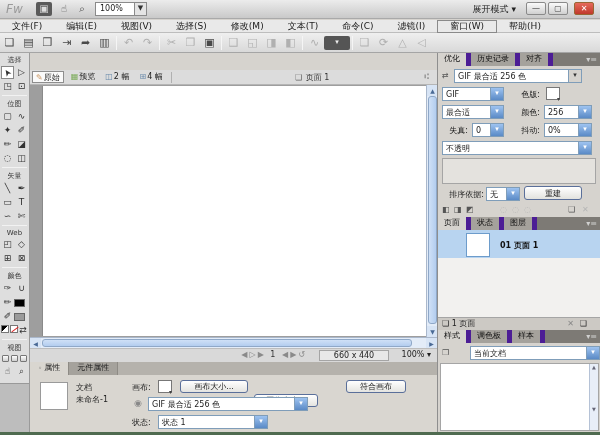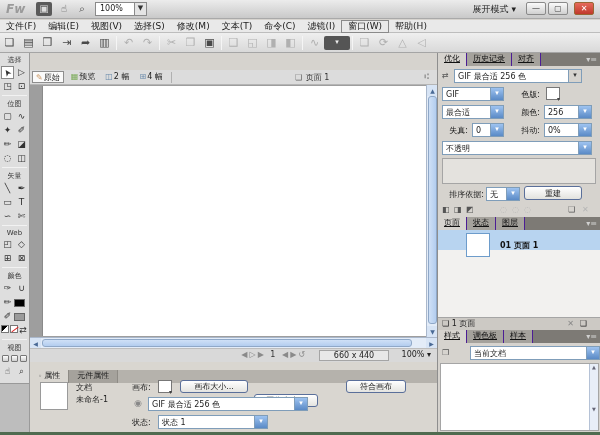--- a/index.html
+++ b/index.html
@@ -2,32 +2,32 @@
 <html><head>
 <meta charset="utf-8">
 <style>
   * { margin:0; padding:0; box-sizing:border-box; }
   html,body { width:600px; height:435px; overflow:hidden; }
   body { font-family:"DejaVu Sans",sans-serif; font-size:9px; color:#1a1a1a; background:#d6d3ce; }
   .window { position:absolute; left:0; top:0; width:600px; height:435px; background:#d6d3ce; border-bottom:3px solid #4f6b50; overflow:hidden; }
 
   
   .titlebar { position:absolute; left:0; top:0; width:600px; height:19px; background:linear-gradient(#ececec,#c9c9c9); border-bottom:1px solid #a9a9a9; }
-  .fw-logo { position:absolute; left:6px; top:2px; font-weight:bold; font-style:italic; font-size:12px; color:#9a9a9a; }
+  .fw-logo { position:absolute; left:6px; top:2px; font-weight:normal; font-style:italic; font-size:12px; color:#9a9a9a; }
   .tb-ico { position:absolute; top:2px; width:16px; height:14px; text-align:center; line-height:14px; font-size:10px; color:#4a4a4a; }
   .appico { background:#5a5a5a; color:#ddd; border-radius:2px; }
   .zoombox { position:absolute; left:95px; top:2px; width:52px; height:14px; background:#fff; border:1px solid #8a8a8a; font-size:8px; line-height:12px; padding-left:4px; }
   .zoombox .arw { position:absolute; right:0; top:0; width:12px; height:12px; background:#e4e4e4; border-left:1px solid #8a8a8a; text-align:center; line-height:11px; font-size:7px; color:#333; }
   .modebtn { position:absolute; right:80px; top:2px; height:14px; line-height:14px; font-size:9px; color:#222; padding:0 4px; }
   .winbtn { position:absolute; top:2px; width:20px; height:13px; border:1px solid #8a8a8a; border-radius:2px; background:linear-gradient(#fafafa,#d0d0d0); text-align:center; line-height:11px; font-size:8px; color:#444; }
   .winbtn.close { background:linear-gradient(#e66a5a,#c0392b); color:#fff; border-color:#963; }
 
   
   .menubar { position:absolute; left:0; top:20px; width:600px; height:13px; background:#e9e9e9; border-bottom:1px solid #bdbdbd; }
-  .menu-item { float:left; height:13px; line-height:12px; padding:0 6px; font-size:9px; color:#1a1a1a; }
+  .menu-item { float:left; height:13px; line-height:12px; padding:0 12px; font-size:9px; color:#1a1a1a; }
   .menu-item.boxed { border:1px solid #8a8a8a; line-height:10px; }
 
   
   .toolbar { position:absolute; left:0; top:33px; width:600px; height:20px; background:linear-gradient(#efefef,#d9d9d9); border-bottom:1px solid #a5a5a5; }
   .t-ico { float:left; width:19px; height:16px; margin-top:2px; text-align:center; line-height:16px; font-size:11px; color:#4a4a4a; }
   .t-ico.dis { color:#b0b0b0; }
   .t-sep { float:left; width:1px; height:14px; margin:3px 2px; background:#b0b0b0; border-right:1px solid #f5f5f5; }
   .t-drop { float:left; width:26px; height:14px; margin-top:3px; background:#555; border-radius:2px; color:#eee; font-size:7px; text-align:center; line-height:13px; }
 
   
@@ -64,48 +64,48 @@
   .hscroll { position:absolute; left:30px; top:337px; width:407px; height:11px; background:#e3ecf8; border-top:1px solid #aab8cc; }
   .hscroll .thumb { position:absolute; left:12px; top:1px; width:370px; height:8px; background:linear-gradient(#cfe0f6,#b3cdef); border:1px solid #8fa8c8; border-radius:3px; }
   .statusbar { position:absolute; left:30px; top:348px; width:407px; height:14px; background:#d9d9d9; border-top:1px solid #bdbdbd; }
   .nav { position:absolute; right:130px; top:1px; font-size:8px; color:#8a8a8a; letter-spacing:2px; }
   .nav b { color:#333; font-weight:normal; }
   .sizebox { position:absolute; right:48px; top:1px; width:70px; height:11px; border:1px solid #a5a5a5; background:#e8e8e8; text-align:center; line-height:10px; font-size:8px; color:#222; }
   .zoomst { position:absolute; right:6px; top:1px; font-size:8px; color:#222; }
 
   
   .props { position:absolute; left:30px; top:362px; width:407px; height:70px; background:#d9d6d0; }
-  .props-tabs { height:13px; background:#b5b2ac;margin-top:8px; }
+  .props-tabs { height:13px; background:#b5b2ac; }
   .ptab { float:left; height:13px; padding:0 8px; line-height:12px; font-size:8px; color:#222; background:#a5a29c; border-right:1px solid #8e8b85; }
   .ptab.active { background:#d9d6d0; }
   .ptab .dot { font-size:7px; color:#555; margin-right:2px; }
   .props .thumb { position:absolute; left:10px; top:20px; width:28px; height:28px; background:#fff; border:1px solid #9a9a9a; }
   .plabel { position:absolute; font-size:8px; color:#222; }
   .xpbtn { position:absolute; height:13px; border:1px solid #5a6f9a; border-radius:3px; background:linear-gradient(#ffffff,#e4e4e0); font-size:8px; text-align:center; line-height:12px; color:#222; }
   .luna { position:absolute; height:14px; background:#fff; border:1px solid #7f9db9; font-size:8px; line-height:13px; padding-left:3px; color:#222; }
   .luna .arw { position:absolute; right:0; top:0; width:13px; height:12px; background:linear-gradient(#9ec3f0,#5a8ac6); border-left:1px solid #7f9db9; color:#fff; font-size:7px; text-align:center; line-height:11px; }
   .cswatch { position:absolute; width:14px; height:13px; background:#fff; border:1px solid #777; }
   .cswatch:after { content:"▾"; position:absolute; right:-1px; bottom:-3px; font-size:6px; color:#444; }
   .gif-ico { position:absolute; font-size:9px; color:#888; }
 
   
   .rightcol { position:absolute; left:437px; top:53px; width:163px; height:379px; background:#d6d3ce; border-left:1px solid #8e8e8e; }
   .ptabs { position:relative; height:13px; background:#7d7a75; }
-  .rtab { float:left; height:13px; padding:0 6px; line-height:12px; font-size:8px; color:#111; background:#a5a29c; border-right:1px solid #4c1d95;text-decoration:underline; }
+  .rtab { float:left; height:13px; padding:0 6px; line-height:12px; font-size:8px; color:#111; background:#a5a29c; border-right:5px solid #4c1d95; }
   .rtab.active { background:#d6d3ce; }
   .pmenu { position:absolute; right:3px; top:2px; font-size:8px; color:#d0d0d0; }
   .optbody { position:relative; height:137px; }
   .flab { position:absolute; font-size:8px; color:#222; text-align:right; }
   .listarea { position:absolute; left:4px; top:84px; width:154px; height:26px; background:#e4e2de; border:1px solid #a5a5a5; }
   .rebuild { position:absolute; left:86px; top:114px; width:58px; height:14px; border:1px solid #5a6f9a; border-radius:3px; background:linear-gradient(#fff,#e2e2de); font-size:8px; text-align:center; line-height:13px; }
   .ico8 { position:absolute; font-size:8px; color:#555; }
   .ico8.dis { color:#b5b5b5; }
 
   .pagesbody { position:relative; height:100px; background:#f2f1ef; }
-  .pagerow { position:absolute; left:0; top:0; width:163px; height:20px; background:#b8d4f0; }
+  .pagerow { position:absolute; left:0; top:0; width:163px; height:28px; background:#b8d4f0; }
   .pagerow .pthumb { position:absolute; left:28px; top:3px; width:24px; height:24px; background:#fff; border:1px solid #6d9ccb; }
   .pagerow .plbl { position:absolute; left:62px; top:10px; font-size:8px; font-weight:bold; color:#111; }
   .pagesfoot { position:absolute; left:0; bottom:0; width:163px; height:13px; background:#ccc9c4; border-top:1px solid #a5a5a5; font-size:8px; line-height:12px; color:#222; }
 
   .stylesbody { position:relative; height:103px; background:#d6d3ce; }
   .styleslist { position:absolute; left:2px; top:20px; width:159px; height:68px; background:#fff; border:1px solid #a5a5a5; }
   .slscroll { position:absolute; right:0; top:0; width:9px; height:66px; background:#e8eef8; border-left:1px solid #b5c2d6; font-size:5px; color:#667; text-align:center; }
   .stylesfoot { position:absolute; left:0; bottom:0; width:163px; height:13px; }
 </style>
 </head>

